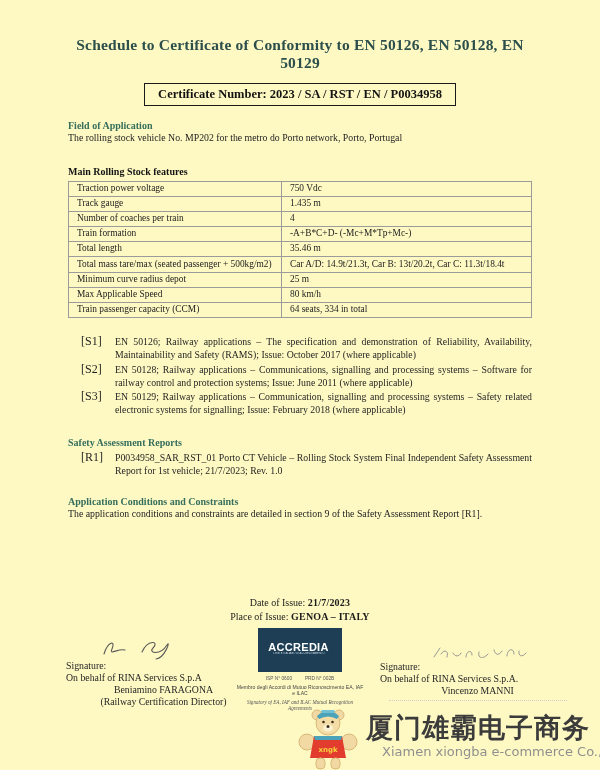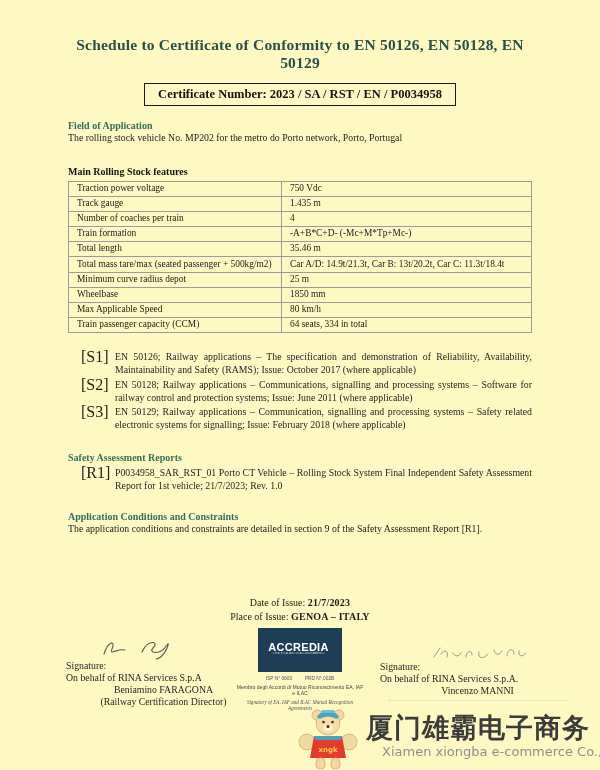--- a/index.html
+++ b/index.html
@@ -33,21 +33,21 @@
   table.features td {
     border:1px solid #9b9b9b; padding:2.2px 6px 2.4px 8px; line-height:9.6px;margin-top:32px;
   }
   td.feat-label { width:46%; }
   td.feat-value { width:54%; }
   
   .sec-standards { margin-top:17px; }
   .sec-reports { margin-top:21px; }
   .ref-list { margin-top:2px; }
   .ref-item { display:flex; margin-left:13px; margin-bottom:1.5px; }
-  .ref-tag { width:26px; flex:0 0 26px; font-size:16px; line-height:13px; }
+  .ref-tag { width:26px; flex:0 0 26px; font-size:12px; line-height:13px; }
   .ref-text { flex:1; font-size:9.8px; line-height:13px; text-align:justify; margin-left:8px; }
   .sec-conditions { margin-top:19px; }
   
   .issue-block { position:absolute; left:0; top:596px; width:600px; text-align:center;
     font-size:10px; line-height:13.5px; color:#1c1c1c; }
   .issue-block b { letter-spacing:0.2px; }
   
   .accredia { position:absolute; left:50%; top:628px; transform:translateX(-50%);
     width:150px; text-align:center; }
   .accredia-box {
@@ -126,24 +126,20 @@
         </tr>
         <tr>
           <td class="feat-label">Total mass tare/max (seated passenger + 500kg/m2)</td>
           <td class="feat-value">Car A/D: 14.9t/21.3t, Car B: 13t/20.2t, Car C: 11.3t/18.4t</td>
         </tr>
         <tr>
           <td class="feat-label">Minimum curve radius depot</td>
           <td class="feat-value">25 m</td>
         </tr>
         <tr>
-          <td class="feat-label">Wheelbase</td>
-          <td class="feat-value">1850 mm</td>
-        </tr>
-        <tr>
           <td class="feat-label">Max Applicable Speed</td>
           <td class="feat-value">80 km/h</td>
         </tr>
         <tr>
           <td class="feat-label">Train passenger capacity (CCM)</td>
           <td class="feat-value">64 seats, 334 in total</td>
         </tr>
       </tbody>
     </table>
   </div>

